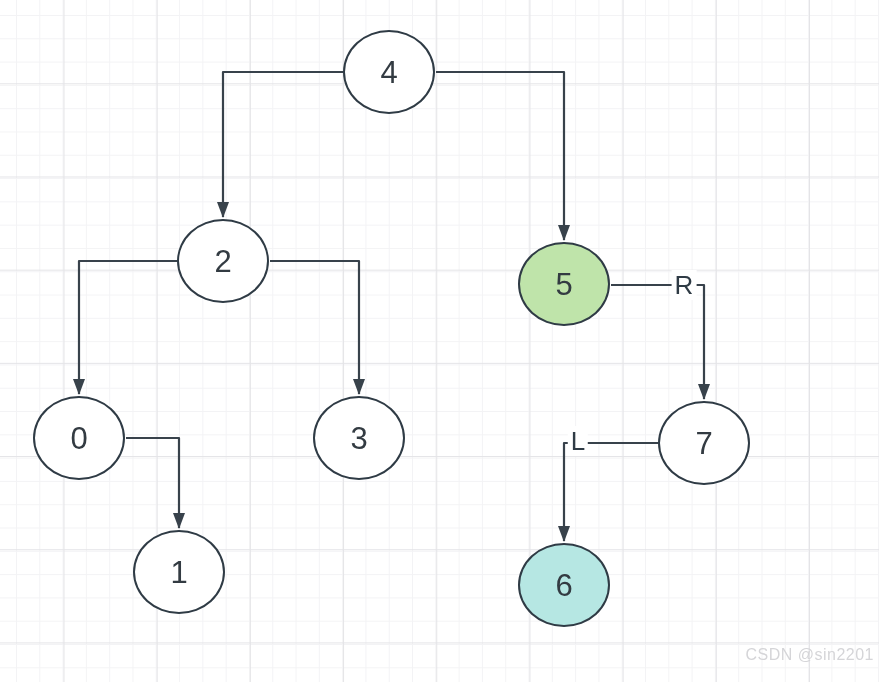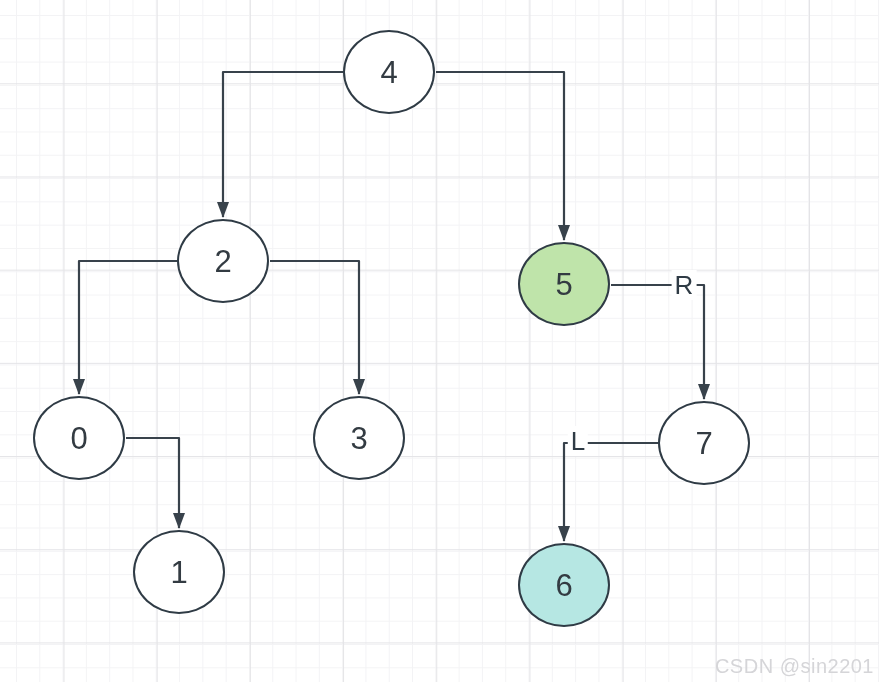--- a/index.html
+++ b/index.html
@@ -63,22 +63,22 @@
     background: #ffffff;
     padding: 2px 3px;
     font-size: 26px;
     line-height: 1;
     color: #2f3b45;
     user-select: none;
   }
   .watermark {
     position: absolute;
     right: 5px;
-    bottom: 4px;
-    font-size: 20px;
+    bottom: 18px;
+    font-size: 16px;
     color: #d5d5d8;
     letter-spacing: 0.5px;
     user-select: none;
     margin-top: 8px;
   }
 </style>
 </head>
 <body>
 
 <div class="canvas">

